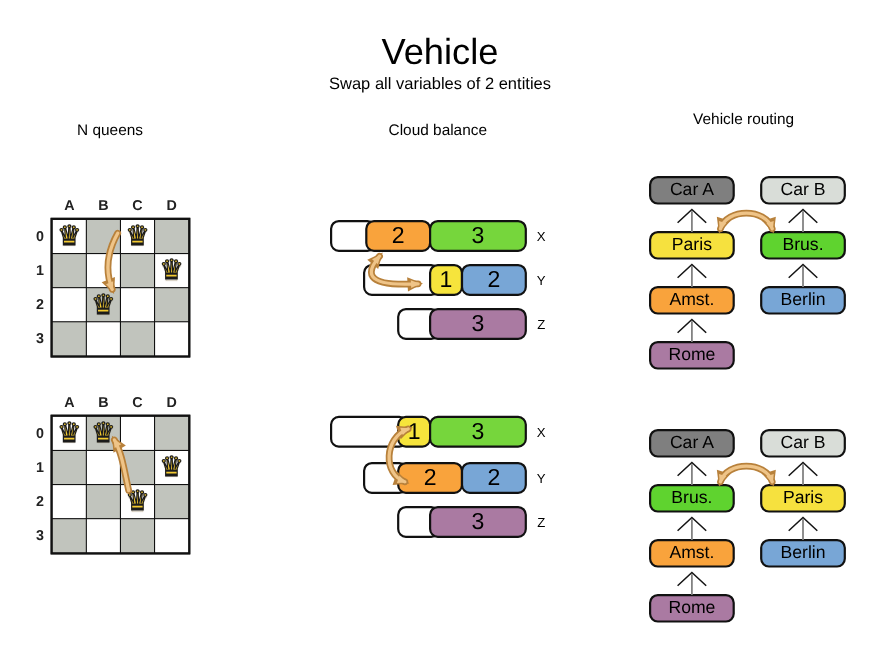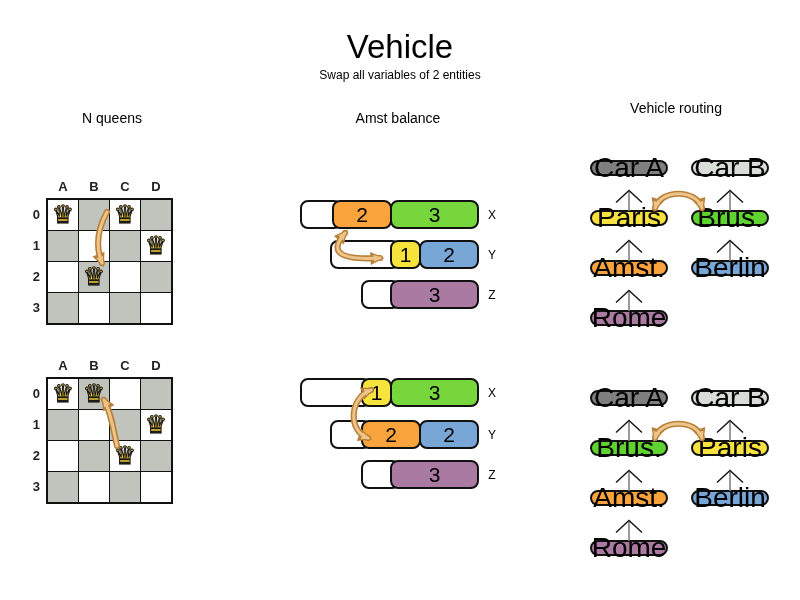--- a/index.html
+++ b/index.html
@@ -1,50 +1,50 @@
 <!DOCTYPE html>
 <html><head>
 <meta charset="utf-8">
 <style>
   html,body{margin:0;padding:0;background:#fff;}
   #canvas{position:relative;width:800px;height:600px;background:#ffffff;overflow:hidden;
           font-family:"Liberation Sans","DejaVu Sans",sans-serif;color:#111;}
   .abs{position:absolute;}
   #title{left:0;top:30px;width:800px;text-align:center;font-size:33px;line-height:1.05;color:#000;}
-  #subtitle{left:0;top:68px;width:800px;text-align:center;font-size:12px;color:#000;}
+  #subtitle{left:0;top:68px;width:800px;text-align:center;font-size:15px;color:#000;}
   .col-header{font-size:14px;text-align:center;color:#000;}
-  #hdr-nq{left:12px;top:110px;width:200px;}
+  #hdr-nq{left:0;top:110px;width:200px;}
   #hdr-cb{left:298px;top:110px;width:200px;}
   #hdr-vr1{left:576px;top:100px;width:200px;}
   #hdr-vr2{left:576px;top:122px;width:200px;}
   .board{display:grid;grid-template-columns:repeat(4,30px);grid-template-rows:repeat(4,30px);
          gap:1px;background:#111;border:2px solid #111;}
   .cell{background:#fff;display:flex;align-items:center;justify-content:center;}
   .cell.shaded{background:#c1c4bd;}
   .queen{font-family:"DejaVu Sans",sans-serif;font-size:25px;line-height:30px;color:#f3ca30;
          -webkit-text-stroke:1.1px #1b1b1b;text-shadow:0 1px 1px rgba(90,60,0,.35);}
   .board-col-label,.board-row-label{font-size:13px;font-weight:bold;color:#222;}
   .board-col-label{transform:translateX(-50%);}
   .board-row-label{width:16px;text-align:right;}
   .cblock{box-sizing:border-box;border:2px solid #111;border-radius:8px;
           display:flex;align-items:center;justify-content:center;font-size:21px;color:#000;}
   .cblock.anchor{background:#fff;}
   .cloud-row-label{font-size:12px;color:#000;}
-  .vrbox{box-sizing:border-box;width:78px;height:16px;border:2px solid #111;border-radius:8px;
-         display:flex;align-items:center;justify-content:center;font-size:28px;color:#000;}
+  .vrbox{box-sizing:border-box;width:78px;height:26px;border:2px solid #111;border-radius:8px;
+         display:flex;align-items:center;justify-content:center;font-size:16px;color:#000;}
   #overlay{position:absolute;left:0;top:0;width:800px;height:600px;pointer-events:none;}
 </style>
 </head>
 <body>
 
 <div id="canvas">
   <div id="title" class="abs">Vehicle</div>
   <div id="subtitle" class="abs">Swap all variables of 2 entities</div>
   <div id="hdr-nq" class="abs col-header">N queens</div>
-  <div id="hdr-cb" class="abs col-header">Amst balance</div>
+  <div id="hdr-cb" class="abs col-header">Cloud balance</div>
   <div id="hdr-vr1" class="abs col-header">Vehicle routing</div>
   <div id="diagram-root">
       <div class="board-col-label" style="left: 63px; top: 179px; position: absolute;">A</div>
       <div class="board-col-label" style="left: 94px; top: 179px; position: absolute;">B</div>
       <div class="board-col-label" style="left: 125px; top: 179px; position: absolute;">C</div>
       <div class="board-col-label" style="left: 156px; top: 179px; position: absolute;">D</div>
       <div class="board-row-label" style="left: 24px; top: 207px; position: absolute;">0</div>
       <div class="board-row-label" style="left: 24px; top: 238px; position: absolute;">1</div>
       <div class="board-row-label" style="left: 24px; top: 269px; position: absolute;">2</div>
       <div class="board-row-label" style="left: 24px; top: 300px; position: absolute;">3</div>

